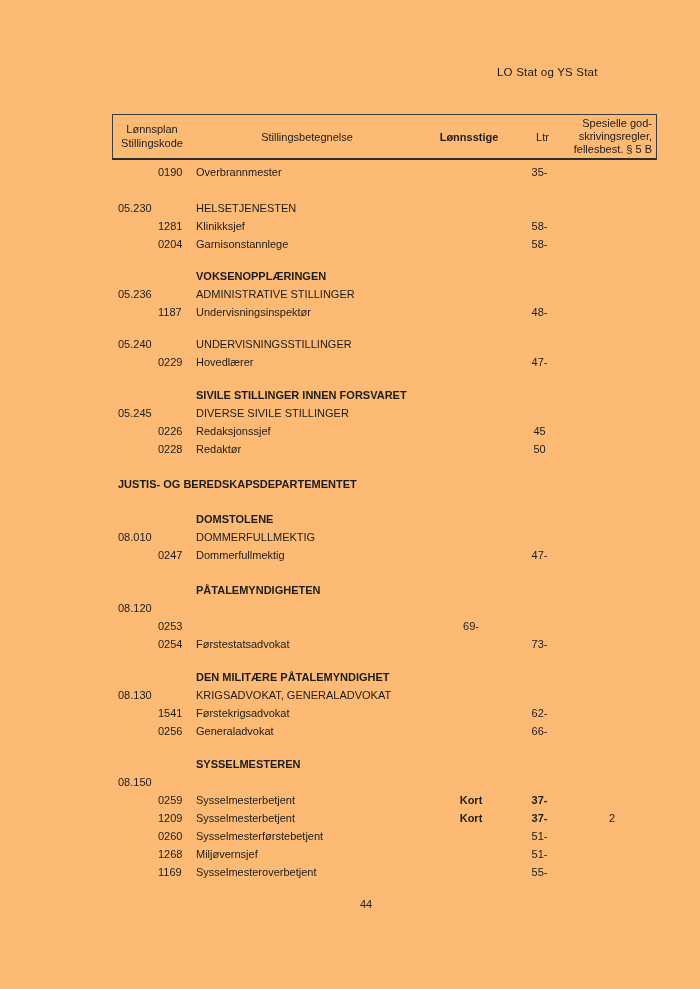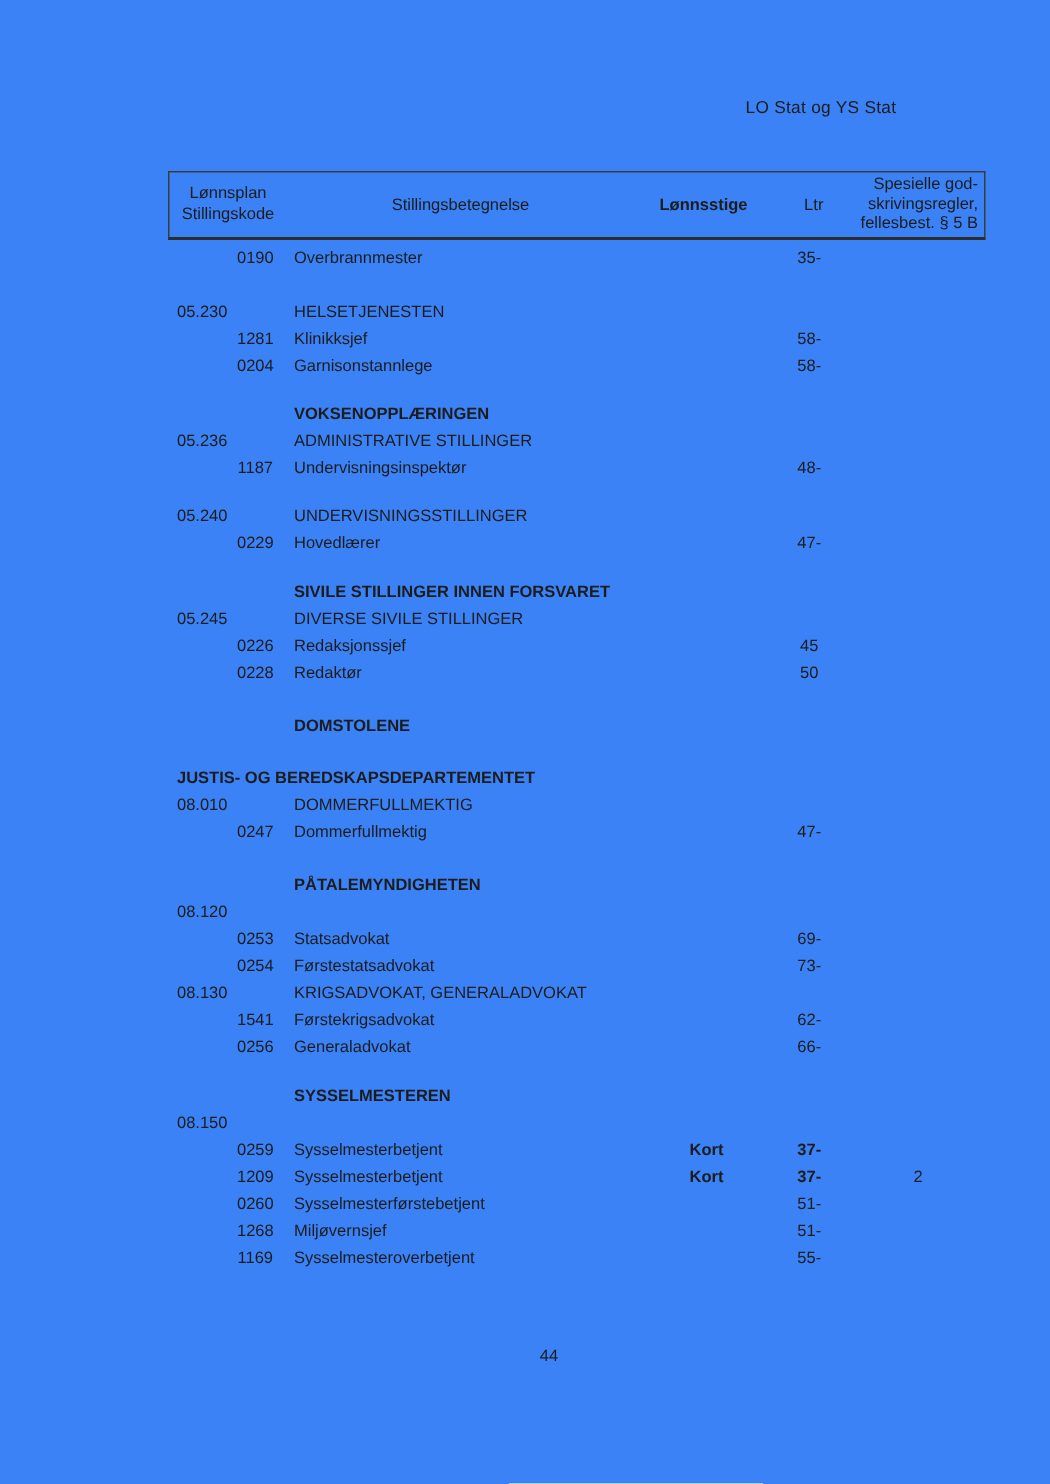--- a/index.html
+++ b/index.html
@@ -1,35 +1,35 @@
 <!DOCTYPE html>
 <html><head>
 <meta charset="utf-8">
 <style>
   html,body { margin:0; padding:0; background:#fff; }
   .page {
-    position:relative; width:700px; height:989px; background:#3b82f6;
+    position:relative; width:700px; height:989px; background:#fdba74;
     font-family:"Liberation Sans", sans-serif; color:#1c1c1c; overflow:hidden;
   }
   .header-right { position:absolute; top:66px; left:497px; font-size:11.5px; letter-spacing:.2px; }
   .thead-box {
     position:absolute; left:112px; top:114px; width:545px; height:46px;
     border:1.3px solid #3c3c3c; border-bottom:2.6px solid #2d2d2d; box-sizing:border-box;
     display:grid; grid-template-columns:78px 232px 92px 55px 1fr; align-items:center;
     font-size:11px;
   }
   .th-plan  { text-align:center; line-height:13.5px; }
   .th-beteg { text-align:center; }
   .th-stige { text-align:center; font-weight:bold; }
   .th-ltr   { text-align:center; }
   .th-spes  { text-align:right; line-height:13.2px; padding-right:4px; }
   .tbody { position:absolute; left:112px; top:160px; width:545px; font-size:11px; }
   .row { display:grid; grid-template-columns:46px 28px 244px 82px 55px 1fr; line-height:18px; height:18px; }
   .c-plan { padding-left:6px; }
-  .c-kode { text-align:right; padding-right:4px; }
+  .c-kode { padding-right:4px; }
   .c-name { padding-left:10px; white-space:nowrap; }
   .c-stige { text-align:center; }
   .c-ltr  { text-align:center; }
   .c-note { text-align:center; }
   .row.dept .c-dept { grid-column:1 / 7; padding-left:6px; font-weight:bold; white-space:nowrap; }
   .row.group .c-name { font-weight:bold; }
   .bold { font-weight:bold; }
   .page-number { position:absolute; top:898px; left:16px; width:700px; text-align:center; font-size:11px; }
 </style>
 </head>
@@ -152,31 +152,31 @@
         <div class="c-note"></div>
       </div>
       <div class="row item">
         <div class="c-plan"></div>
         <div class="c-kode">0228</div>
         <div class="c-name">Redaktør</div>
         <div class="c-stige"></div>
         <div class="c-ltr">50</div>
         <div class="c-note"></div>
       </div>
-      <div class="row group" style="margin-top: 17px;">
-        <div class="c-plan"></div>
-        <div class="c-kode"></div>
-        <div class="c-name">DOMSTOLENE</div>
-        <div class="c-stige"></div>
-        <div class="c-ltr"></div>
-        <div class="c-note"></div>
-      </div>
       <div class="row dept" style="margin-top: 17px;">
         <div class="c-dept">JUSTIS- OG BEREDSKAPSDEPARTEMENTET</div>
       </div>
+      <div class="row group" style="margin-top: 17px;">
+        <div class="c-plan"></div>
+        <div class="c-kode"></div>
+        <div class="c-name">DOMSTOLENE</div>
+        <div class="c-stige"></div>
+        <div class="c-ltr"></div>
+        <div class="c-note"></div>
+      </div>
       <div class="row plan">
         <div class="c-plan">08.010</div>
         <div class="c-kode"></div>
         <div class="c-name">DOMMERFULLMEKTIG</div>
         <div class="c-stige"></div>
         <div class="c-ltr"></div>
         <div class="c-note"></div>
       </div>
       <div class="row item">
         <div class="c-plan"></div>
@@ -197,31 +197,38 @@
       <div class="row plan">
         <div class="c-plan">08.120</div>
         <div class="c-kode"></div>
         <div class="c-stige"></div>
         <div class="c-ltr"></div>
         <div class="c-note"></div>
       </div>
       <div class="row item">
         <div class="c-plan"></div>
         <div class="c-kode">0253</div>
-        <div class="c-name">Statsadvokat</div>
         <div class="c-stige"></div>
         <div class="c-ltr">69-</div>
         <div class="c-note"></div>
       </div>
       <div class="row item">
         <div class="c-plan"></div>
         <div class="c-kode">0254</div>
         <div class="c-name">Førstestatsadvokat</div>
         <div class="c-stige"></div>
         <div class="c-ltr">73-</div>
+        <div class="c-note"></div>
+      </div>
+      <div class="row group" style="margin-top: 15px;">
+        <div class="c-plan"></div>
+        <div class="c-kode"></div>
+        <div class="c-name">DEN MILITÆRE PÅTALEMYNDIGHET</div>
+        <div class="c-stige"></div>
+        <div class="c-ltr"></div>
         <div class="c-note"></div>
       </div>
       <div class="row plan">
         <div class="c-plan">08.130</div>
         <div class="c-kode"></div>
         <div class="c-name">KRIGSADVOKAT, GENERALADVOKAT</div>
         <div class="c-stige"></div>
         <div class="c-ltr"></div>
         <div class="c-note"></div>
       </div>

